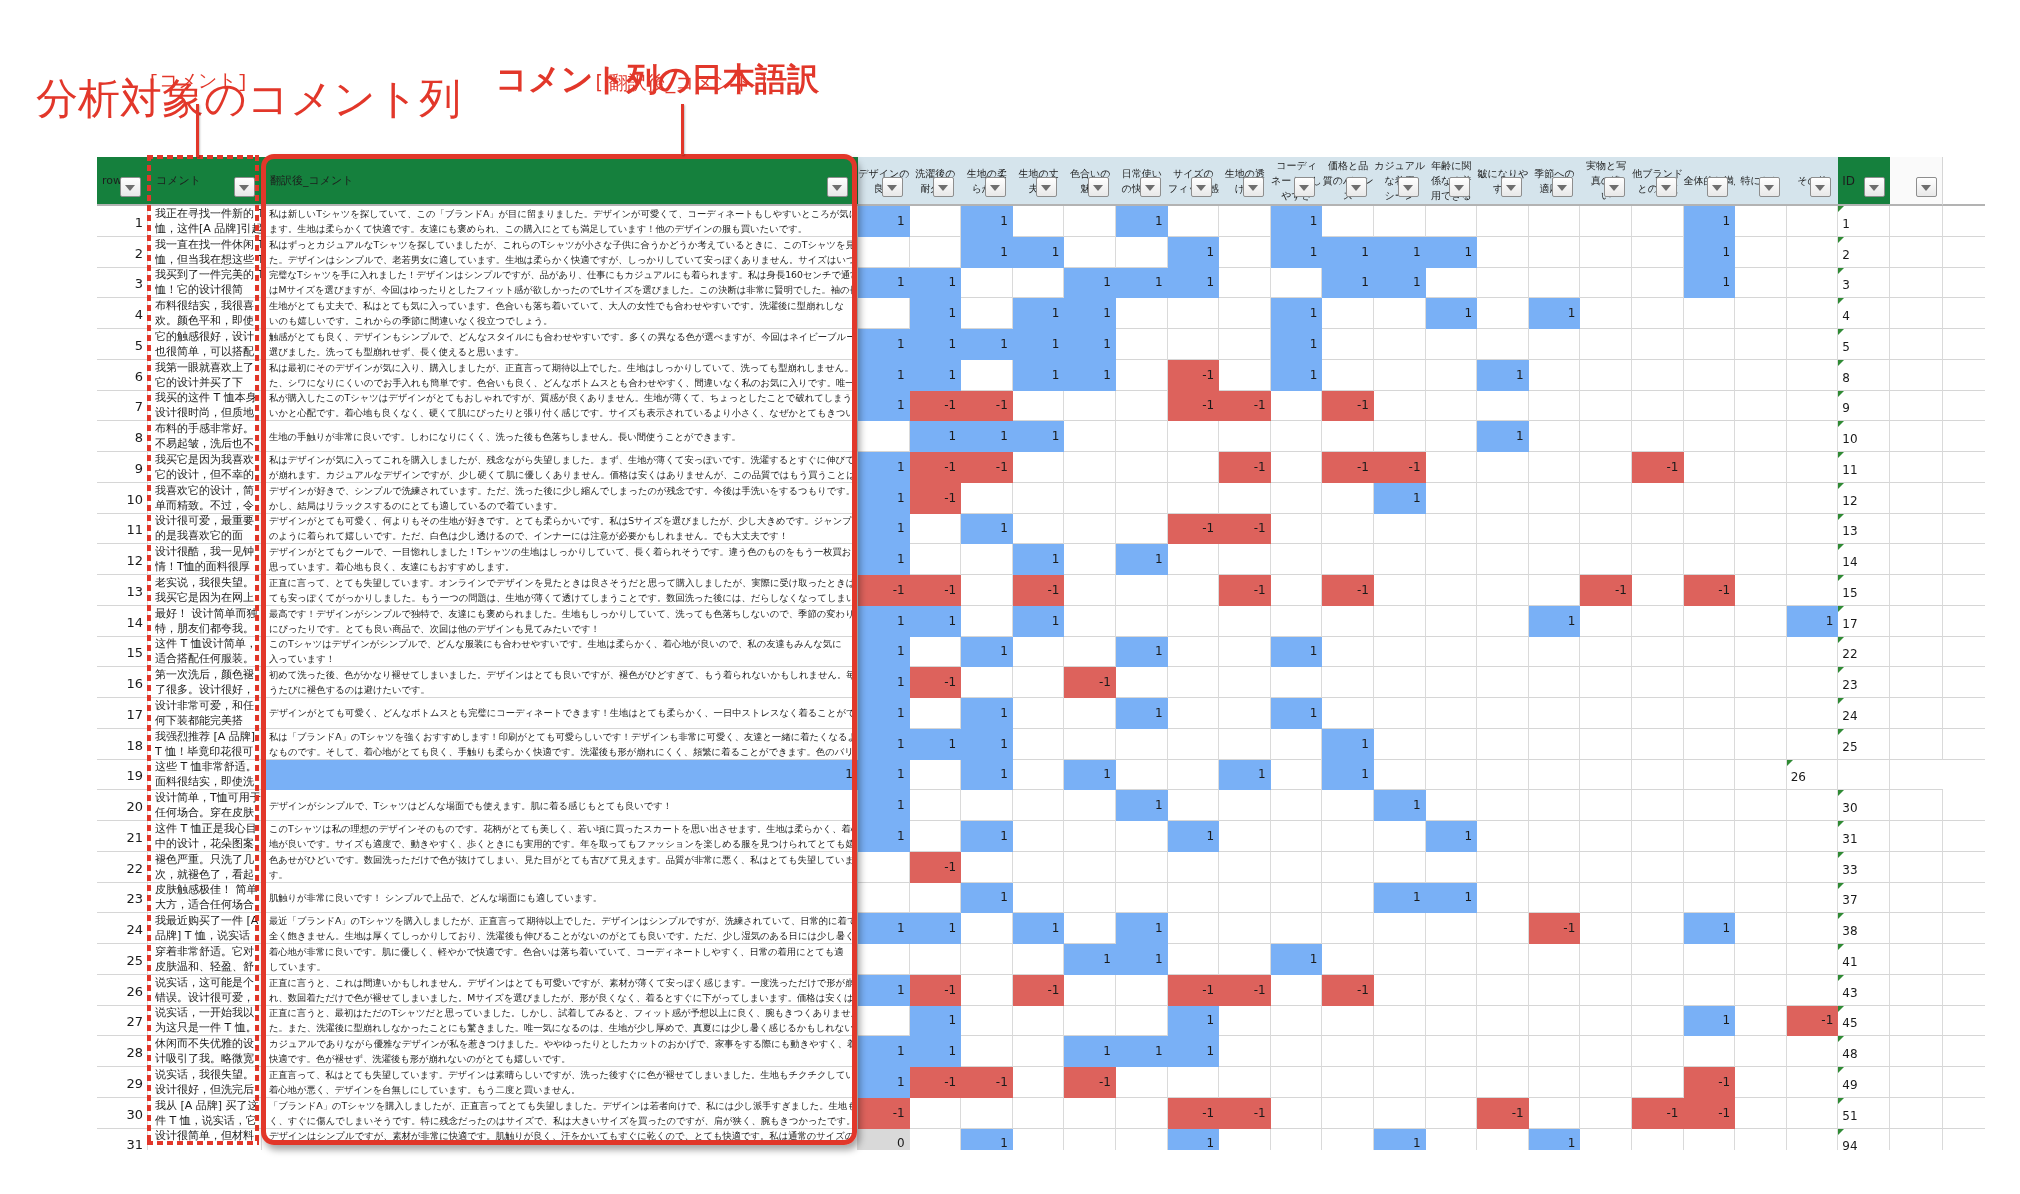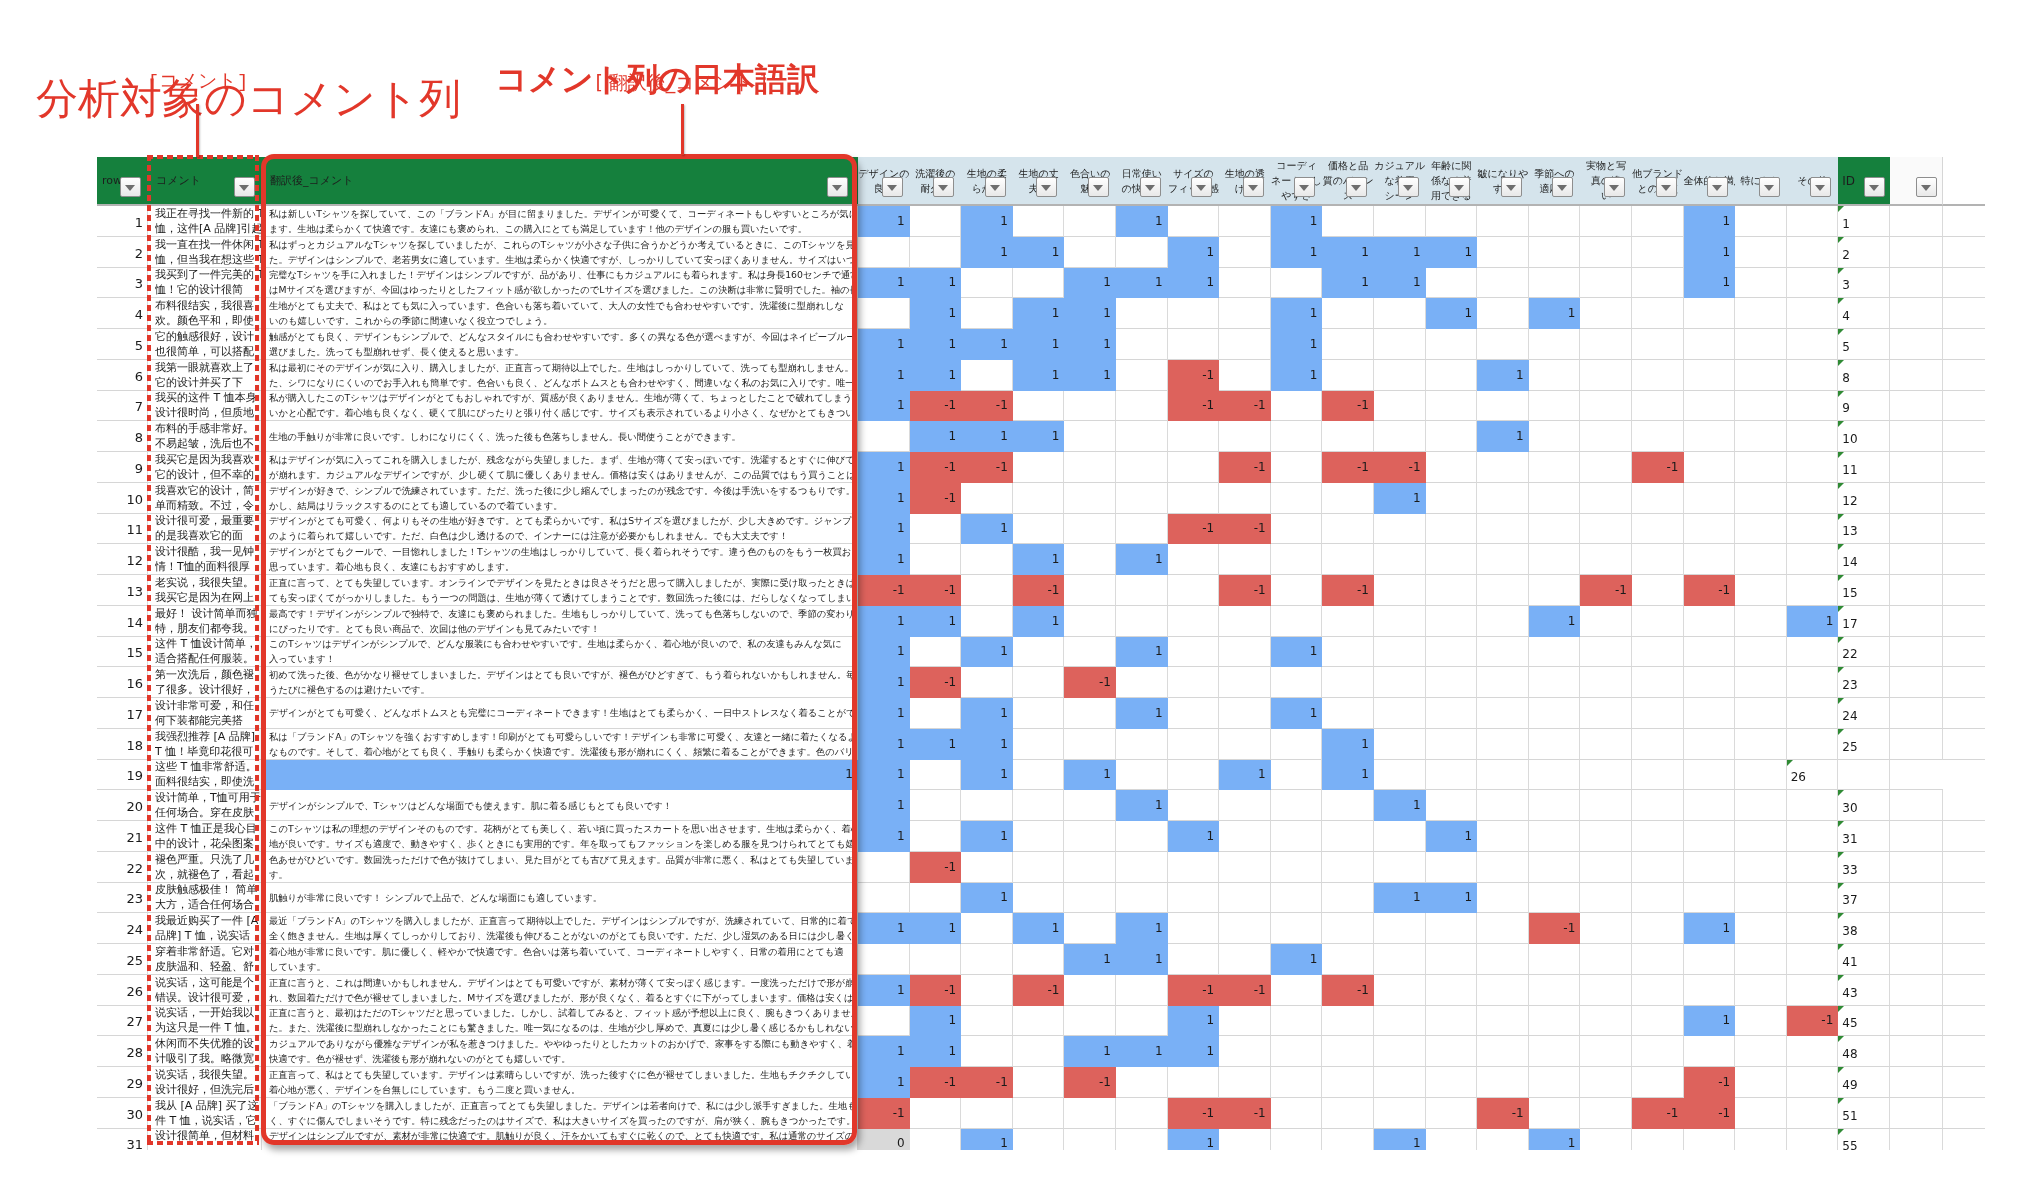--- a/index.html
+++ b/index.html
@@ -1375,19 +1375,19 @@
         <div class="cell score "></div>
         <div class="cell score "></div>
         <div class="cell score pos">1</div>
         <div class="cell score "></div>
         <div class="cell score "></div>
         <div class="cell score "></div>
         <div class="cell score "></div>
         <div class="cell score "></div>
         <div class="cell idc">
           <span class="flag"></span>
-          <span class="idv">55</span>
+          <span class="idv">94</span>
         </div>
         <div class="cell"></div>
         <div class="cell last"></div>
       </div>
     </div>
 </div>
 
 </body></html>

